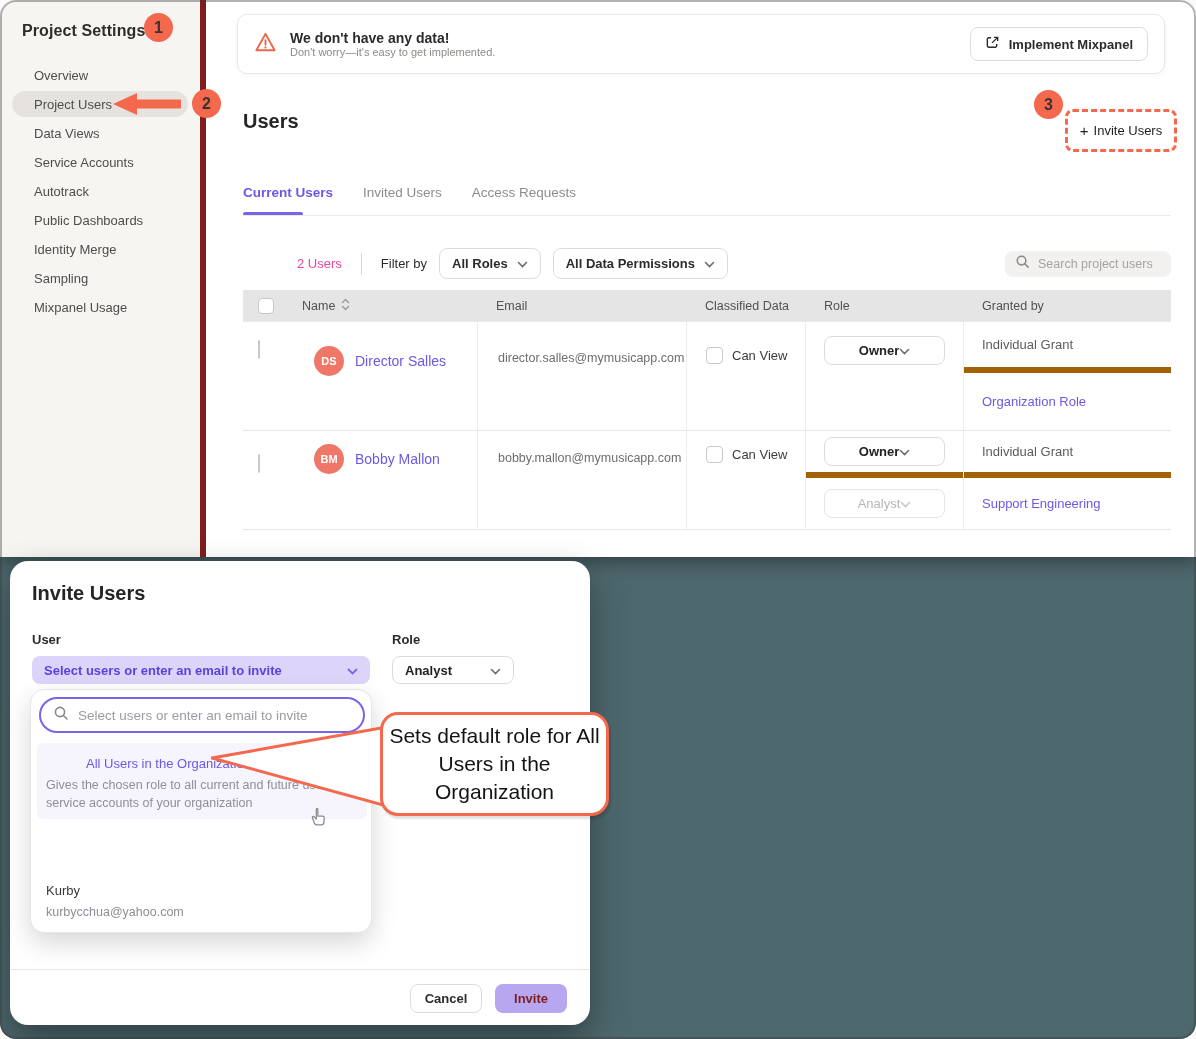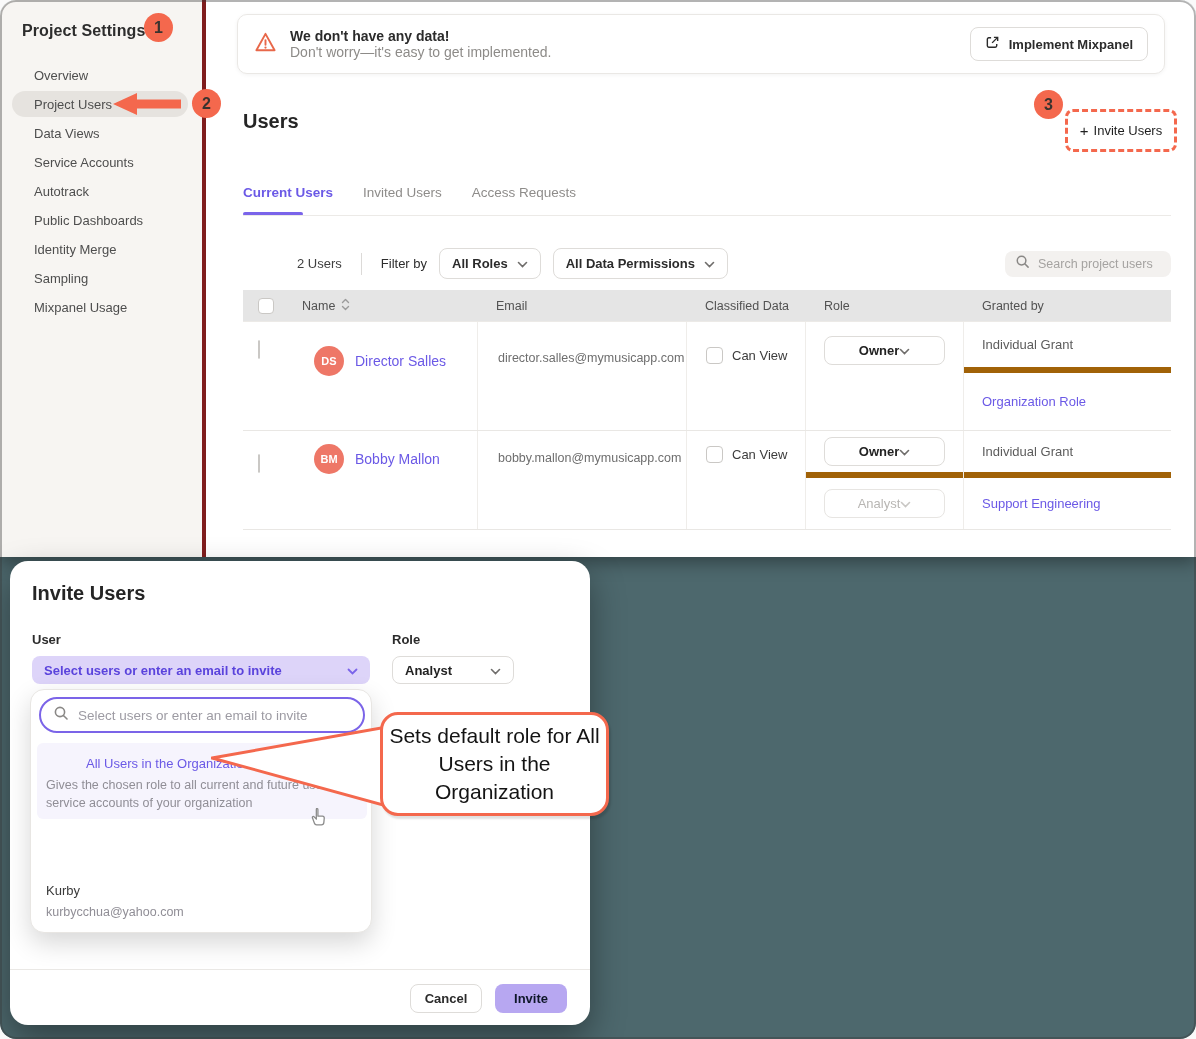--- a/index.html
+++ b/index.html
@@ -14,41 +14,41 @@
   }
   #canvas::after {
     content:""; position:absolute; inset:0; border-radius:16px;
     box-shadow: inset 0 0 0 2px rgba(55,55,55,.38);
     pointer-events:none; z-index:60;
   }
   
   .app { position:absolute; left:0; top:0; width:1196px; height:557px;
          background:#fff; box-shadow:0 6px 16px rgba(0,0,0,.35); }
   .sidebar { position:absolute; left:0; top:0; width:206px; height:557px;
-             background:#f7f5f2; border-right:4px solid #7f1d1d; }
+             background:#f7f5f2; border-right:6px solid #7f1d1d; }
   .sb-title { position:absolute; left:22px; top:22px; font-size:16px;
               font-weight:700; color:#2d2d2d; letter-spacing:.1px; }
   .sb-nav { position:absolute; left:0; top:61px; width:206px; }
   .sb-item { height:29px; display:flex; align-items:center; padding-left:34px;
              font-size:13px; color:#4e4e4e; }
   .sb-item.active { background:#e6e3df; border-radius:14px;
                     margin:1px 18px 2px 12px; padding-left:22px; height:26px; }
   .step-badge { position:absolute; width:29px; height:29px; border-radius:50%;
                 background:#f4684d; color:#3a332f; font-size:16px; font-weight:700;
                 display:flex; align-items:center; justify-content:center; z-index:40; }
   .arrow2 { position:absolute; left:113px; top:93px; z-index:39; }
 
   .main { position:absolute; left:206px; top:0; width:990px; height:557px; background:#fff; }
   .banner { position:absolute; left:31px; top:14px; width:928px; height:60px;
             background:#fff; border:1px solid #eae8e5; border-radius:10px;
             box-shadow:0 1px 4px rgba(0,0,0,.05);
             display:flex; align-items:center; padding:0 16px; }
   .banner-texts { margin-left:13px; }
   .banner-title { font-size:14px; font-weight:700; color:#2b2b2b; }
-  .banner-sub { font-size:14px; color:#8d8b88; }
+  .banner-sub { font-size:11px; color:#8d8b88; }
   .banner-btn { margin-left:auto; display:flex; align-items:center; gap:9px;
                 border:1px solid #dedcd9; border-radius:8px; height:34px;
                 padding:0 14px; font-size:13px; font-weight:700; color:#2b2b2b;
                 background:#fff; cursor:pointer; }
   .users-title { position:absolute; left:37px; top:110px; font-size:20px;
                  font-weight:700; color:#252525; }
   .invite-dashed { position:absolute; left:859px; top:109px; width:112px; height:43px;
                    border:3px dashed #f4684d; border-radius:8px;
                    display:flex; align-items:center; justify-content:center; gap:5px;
                    font-size:13px; color:#1f1f1f; background:transparent; cursor:pointer; }
@@ -56,21 +56,21 @@
   .tabs { position:absolute; left:37px; top:185px; display:flex; gap:30px;
           font-size:13.5px; }
   .tab { color:#8e8c8a; padding-bottom:16px; position:relative; cursor:pointer; }
   .tab.active { color:#6b59e6; font-weight:700; }
   .tab.active::after { content:""; position:absolute; left:0; bottom:0;
                        width:60px; height:4px; background:#7a64ea; border-radius:3px; }
   .tabs-divider { position:absolute; left:37px; top:215px; width:928px; height:1px;
                   background:#eceae7; }
   .filter-row { position:absolute; left:37px; top:248px; width:928px; height:31px;
                 display:flex; align-items:center; }
-  .count { margin-left:54px; font-size:13px; color:#404040; }
+  .count { margin-left:54px; font-size:13px; color:#ec4899; }
   .vsep { width:1px; height:22px; background:#dcdad8; margin:0 19px; }
   .filter-by { font-size:13px; color:#2c2c2c;text-align:right; }
   .pill-btn { border:1px solid #dedcd9; border-radius:8px; height:31px; padding:0 12px;
               display:flex; align-items:center; gap:9px; font-size:13px; font-weight:700;
               color:#2b2b2b; background:#fff; margin-left:12px; cursor:pointer; }
   .pill-btn .chev { color:#6f6d6b; }
   .search-box { margin-left:auto; width:166px; height:26px; background:#f3f1ef;
                 border-radius:8px; display:flex; align-items:center; padding:0 10px; gap:8px; }
   .search-box input { border:none; background:transparent; outline:none; width:100%;
                       font-size:12.5px; color:#444; font-family:inherit; }
@@ -157,21 +157,21 @@
   .opt2 { top:139px; padding-left:9px; }
   .opt3 { top:193px; padding-left:9px; }
   .cursor-icon { position:absolute; left:280px; top:118px; z-index:8; }
   .modal-footer { position:absolute; left:0; right:0; top:408px; height:56px;
                   border-top:1px solid #eae8e5; }
   .btn { position:absolute; top:14px; height:29px; border-radius:8px; font-size:13px;
          font-weight:700; display:flex; align-items:center; justify-content:center;
          cursor:pointer; font-family:inherit; }
   .btn-cancel { left:400px; width:72px; background:#fff; border:1px solid #dedcd9;
                 color:#2b2b2b; }
-  .btn-invite { left:485px; width:72px; background:#b7a7f1; border:none; color:#0f172a; }
+  .btn-invite { left:485px; width:72px; background:#b7a7f1; border:none; color:#7f1d1d; }
 
   
   .callout-tail { position:absolute; left:211px; top:722px; z-index:7; }
   .callout { position:absolute; left:380px; top:712px; width:229px; height:104px;
              background:#fff; border:3px solid #f4684d; border-radius:18px; z-index:8;
              display:flex; align-items:center; justify-content:center; text-align:center;
              font-size:21px; color:#141414; line-height:1.32; padding:6px 6px;
              box-shadow:2px 3px 2px rgba(0,0,0,.12); }
 </style>
 </head>

